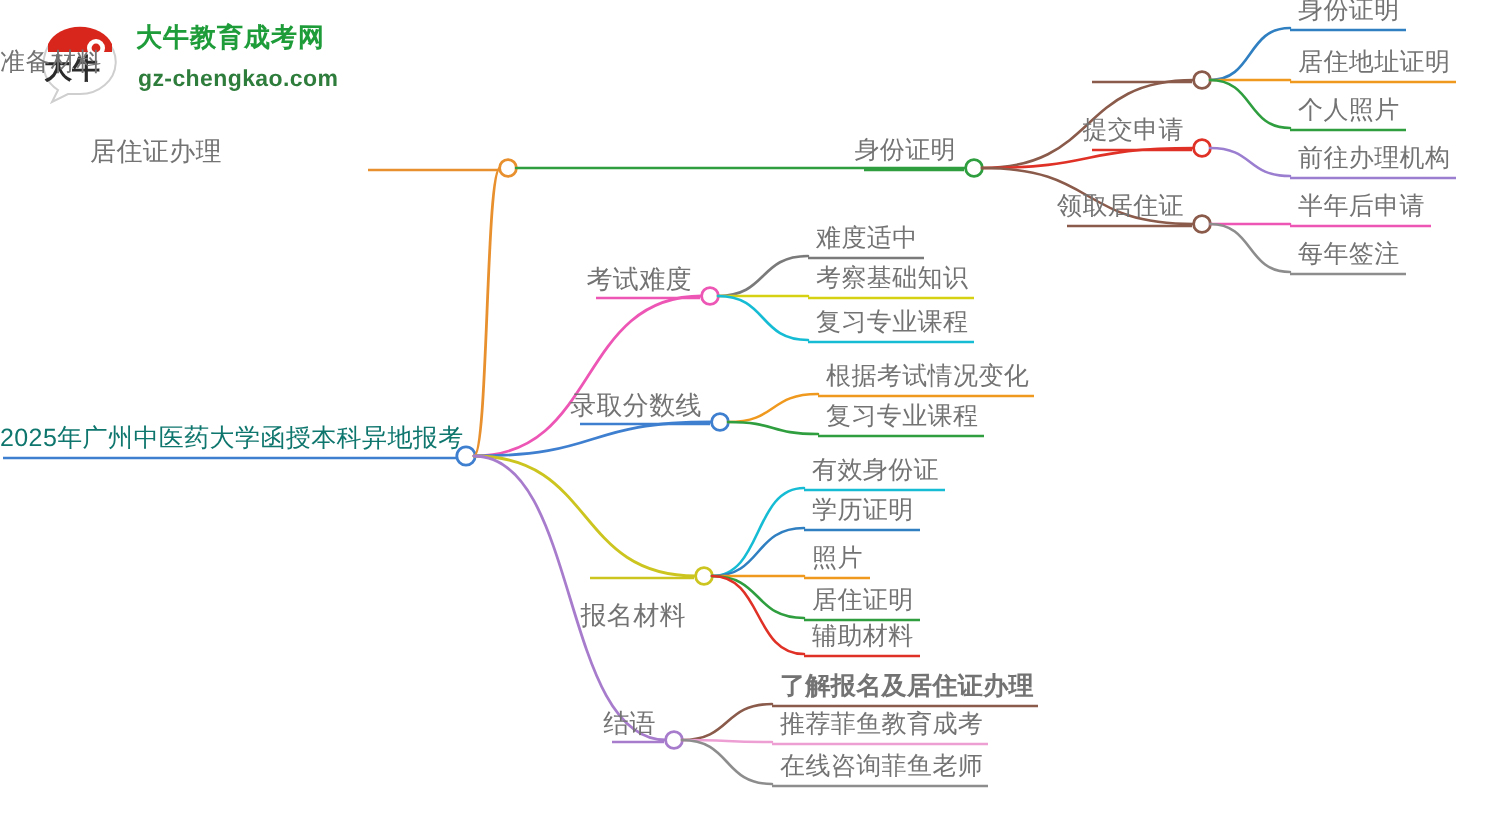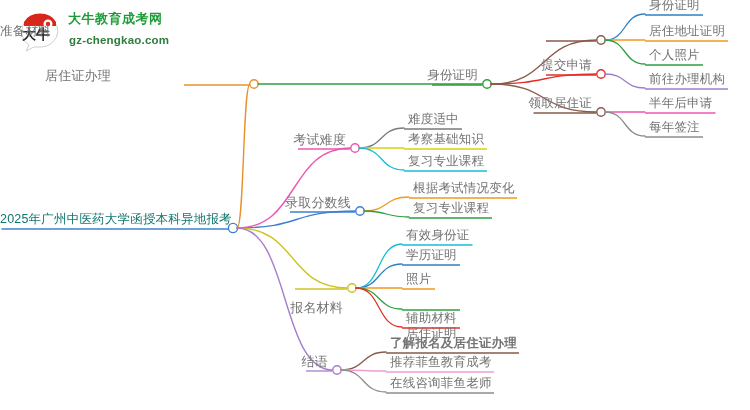--- a/index.html
+++ b/index.html
@@ -184,20 +184,20 @@
       <div class="node-label leaf" style="top: 113px; left: 408px;">难度适中</div>
       <div class="node-label leaf" style="top: 133px; left: 408px;">考察基础知识</div>
       <div class="node-label leaf" style="top: 155px; left: 408px;">复习专业课程</div>
       <div class="node-label lvl1" style="top: 196px; left: 0px; width: 355px; text-align: right; padding-right: 4px; box-sizing: border-box;">录取分数线</div>
       <div class="node-label leaf" style="top: 182px; left: 413px;">根据考试情况变化</div>
       <div class="node-label leaf" style="top: 202px; left: 413px;">复习专业课程</div>
       <div class="node-label lvl1" style="top: 273px; left: 0px; width: 347px; text-align: right; padding-right: 4px; box-sizing: border-box; margin-top: 28px;">报名材料</div>
       <div class="node-label leaf" style="top: 229px; left: 406px;">有效身份证</div>
       <div class="node-label leaf" style="top: 249px; left: 406px;">学历证明</div>
       <div class="node-label leaf" style="top: 273px; left: 406px;">照片</div>
-      <div class="node-label leaf" style="top: 294px; left: 406px; margin-top: 33px;">居住证明</div>
+      <div class="node-label leaf" style="top: 294px; left: 406px;">居住证明</div>
       <div class="node-label leaf" style="top: 312px; left: 406px;">辅助材料</div>
       <div class="node-label lvl1" style="top: 355px; left: 0px; width: 332px; text-align: right; padding-right: 4px; box-sizing: border-box;">结语</div>
       <div class="node-label leaf" style="top: 337px; left: 390px; font-weight: bold;">了解报名及居住证办理</div>
       <div class="node-label leaf" style="top: 356px; left: 390px;">推荐菲鱼教育成考</div>
       <div class="node-label leaf" style="top: 377px; left: 390px;">在线咨询菲鱼老师</div>
     </div>
 </div>
 
 </body></html>

